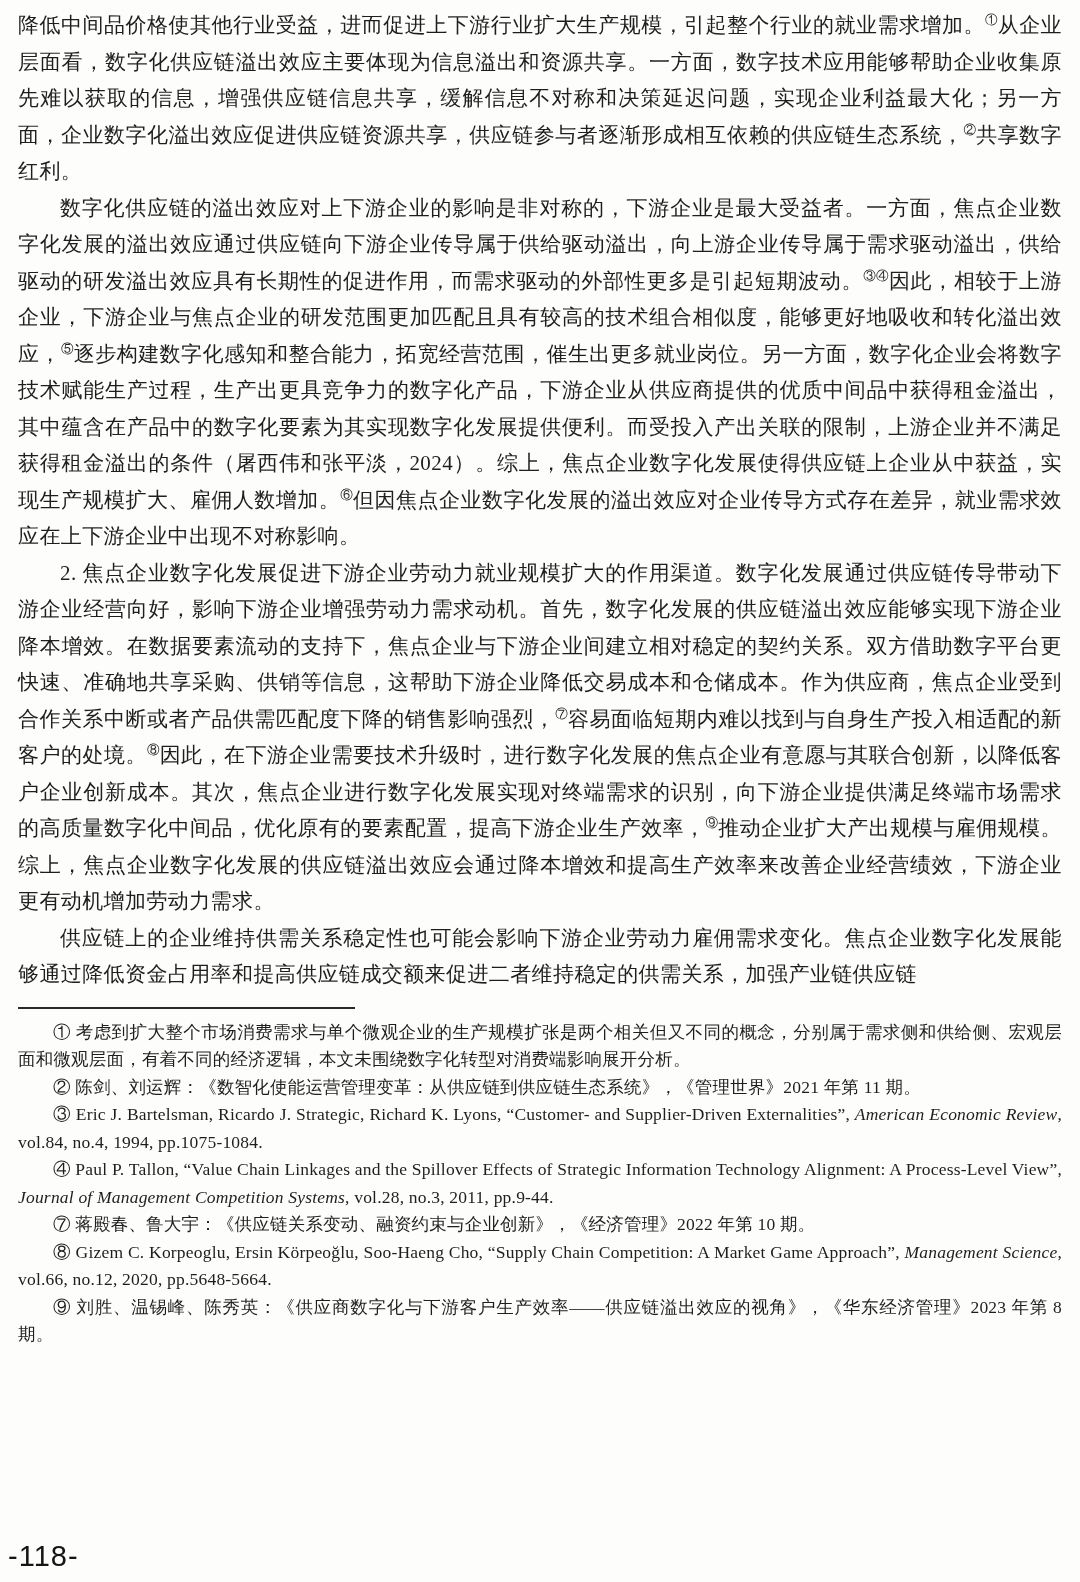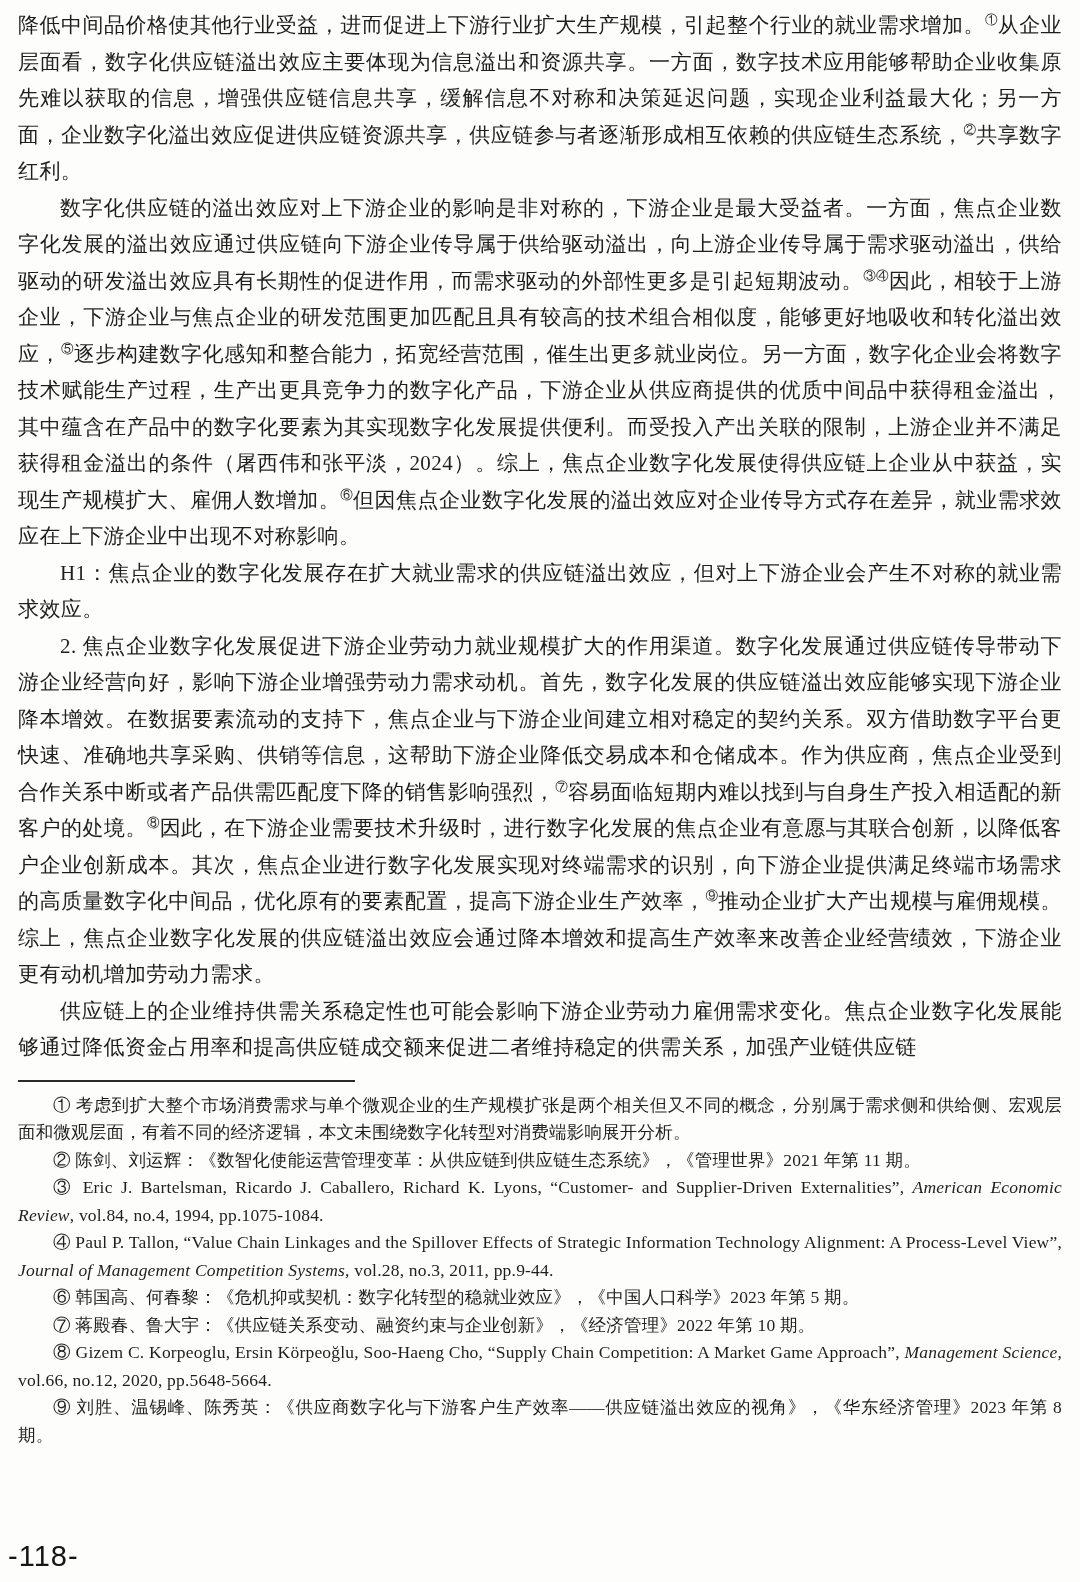--- a/index.html
+++ b/index.html
@@ -55,29 +55,27 @@
     letter-spacing: 1px;
   }
 </style>
 </head>
 <body>
 
 <div class="page">
   <main class="body-text" id="body-text">
       <p class="para">降低中间品价格使其他行业受益，进而促进上下游行业扩大生产规模，引起整个行业的就业需求增加。<sup class="fnref">①</sup>从企业层面看，数字化供应链溢出效应主要体现为信息溢出和资源共享。一方面，数字技术应用能够帮助企业收集原先难以获取的信息，增强供应链信息共享，缓解信息不对称和决策延迟问题，实现企业利益最大化；另一方面，企业数字化溢出效应促进供应链资源共享，供应链参与者逐渐形成相互依赖的供应链生态系统，<sup class="fnref">②</sup>共享数字红利。</p>
       <p class="para indent">数字化供应链的溢出效应对上下游企业的影响是非对称的，下游企业是最大受益者。一方面，焦点企业数字化发展的溢出效应通过供应链向下游企业传导属于供给驱动溢出，向上游企业传导属于需求驱动溢出，供给驱动的研发溢出效应具有长期性的促进作用，而需求驱动的外部性更多是引起短期波动。<sup class="fnref">③</sup><sup class="fnref">④</sup>因此，相较于上游企业，下游企业与焦点企业的研发范围更加匹配且具有较高的技术组合相似度，能够更好地吸收和转化溢出效应，<sup class="fnref">⑤</sup>逐步构建数字化感知和整合能力，拓宽经营范围，催生出更多就业岗位。另一方面，数字化企业会将数字技术赋能生产过程，生产出更具竞争力的数字化产品，下游企业从供应商提供的优质中间品中获得租金溢出，其中蕴含在产品中的数字化要素为其实现数字化发展提供便利。而受投入产出关联的限制，上游企业并不满足获得租金溢出的条件（屠西伟和张平淡，2024）。综上，焦点企业数字化发展使得供应链上企业从中获益，实现生产规模扩大、雇佣人数增加。<sup class="fnref">⑥</sup>但因焦点企业数字化发展的溢出效应对企业传导方式存在差异，就业需求效应在上下游企业中出现不对称影响。</p>
-      <p class="para indent">H1：焦点企业的数字化发展存在扩大就业需求的供应链溢出效应，但对上下游企业会产生不对称的就业需求效应。</p>
       <p class="para indent">2. 焦点企业数字化发展促进下游企业劳动力就业规模扩大的作用渠道。数字化发展通过供应链传导带动下游企业经营向好，影响下游企业增强劳动力需求动机。首先，数字化发展的供应链溢出效应能够实现下游企业降本增效。在数据要素流动的支持下，焦点企业与下游企业间建立相对稳定的契约关系。双方借助数字平台更快速、准确地共享采购、供销等信息，这帮助下游企业降低交易成本和仓储成本。作为供应商，焦点企业受到合作关系中断或者产品供需匹配度下降的销售影响强烈，<sup class="fnref">⑦</sup>容易面临短期内难以找到与自身生产投入相适配的新客户的处境。<sup class="fnref">⑧</sup>因此，在下游企业需要技术升级时，进行数字化发展的焦点企业有意愿与其联合创新，以降低客户企业创新成本。其次，焦点企业进行数字化发展实现对终端需求的识别，向下游企业提供满足终端市场需求的高质量数字化中间品，优化原有的要素配置，提高下游企业生产效率，<sup class="fnref">⑨</sup>推动企业扩大产出规模与雇佣规模。综上，焦点企业数字化发展的供应链溢出效应会通过降本增效和提高生产效率来改善企业经营绩效，下游企业更有动机增加劳动力需求。</p>
       <p class="para indent">供应链上的企业维持供需关系稳定性也可能会影响下游企业劳动力雇佣需求变化。焦点企业数字化发展能够通过降低资金占用率和提高供应链成交额来促进二者维持稳定的供需关系，加强产业链供应链</p>
     </main>
   <hr class="fn-sep">
   <section class="footnotes" id="footnotes">
       <p class="footnote"><span class="fn-marker">① </span><span>考虑到扩大整个市场消费需求与单个微观企业的生产规模扩张是两个相关但又不同的概念，分别属于需求侧和供给侧、宏观层面和微观层面，有着不同的经济逻辑，本文未围绕数字化转型对消费端影响展开分析。</span></p>
       <p class="footnote"><span class="fn-marker">② </span><span>陈剑、刘运辉：《数智化使能运营管理变革：从供应链到供应链生态系统》，《管理世界》2021 年第 11 期。</span></p>
-      <p class="footnote"><span class="fn-marker">③ </span><span>Eric J. Bartelsman, Ricardo J. Caballero, Richard K. Lyons, “Customer- and Supplier-Driven Externalities”, </span><span class="italic">American Economic Review</span><span>, vol.84, no.4, 1994, pp.1075-1084.</span></p>
+      <p class="footnote"><span class="fn-marker">③ </span><span>Eric J. Bartelsman, Ricardo J. Strategic, Richard K. Lyons, “Customer- and Supplier-Driven Externalities”, </span><span class="italic">American Economic Review</span><span>, vol.84, no.4, 1994, pp.1075-1084.</span></p>
       <p class="footnote"><span class="fn-marker">④ </span><span>Paul P. Tallon, “Value Chain Linkages and the Spillover Effects of Strategic Information Technology Alignment: A Process-Level View”, </span><span class="italic">Journal of Management Competition Systems</span><span>, vol.28, no.3, 2011, pp.9-44.</span></p>
-      <p class="footnote"><span class="fn-marker">⑥ </span><span>韩国高、何春黎：《危机抑或契机：数字化转型的稳就业效应》，《中国人口科学》2023 年第 5 期。</span></p>
       <p class="footnote"><span class="fn-marker">⑦ </span><span>蒋殿春、鲁大宇：《供应链关系变动、融资约束与企业创新》，《经济管理》2022 年第 10 期。</span></p>
       <p class="footnote"><span class="fn-marker">⑧ </span><span>Gizem C. Korpeoglu, Ersin Körpeoğlu, Soo-Haeng Cho, “Supply Chain Competition: A Market Game Approach”, </span><span class="italic">Management Science</span><span>, vol.66, no.12, 2020, pp.5648-5664.</span></p>
       <p class="footnote"><span class="fn-marker">⑨ </span><span>刘胜、温锡峰、陈秀英：《供应商数字化与下游客户生产效率——供应链溢出效应的视角》，《华东经济管理》2023 年第 8 期。</span></p>
     </section>
   <div class="page-number">-118-</div>
 </div>
 
 </body></html>

